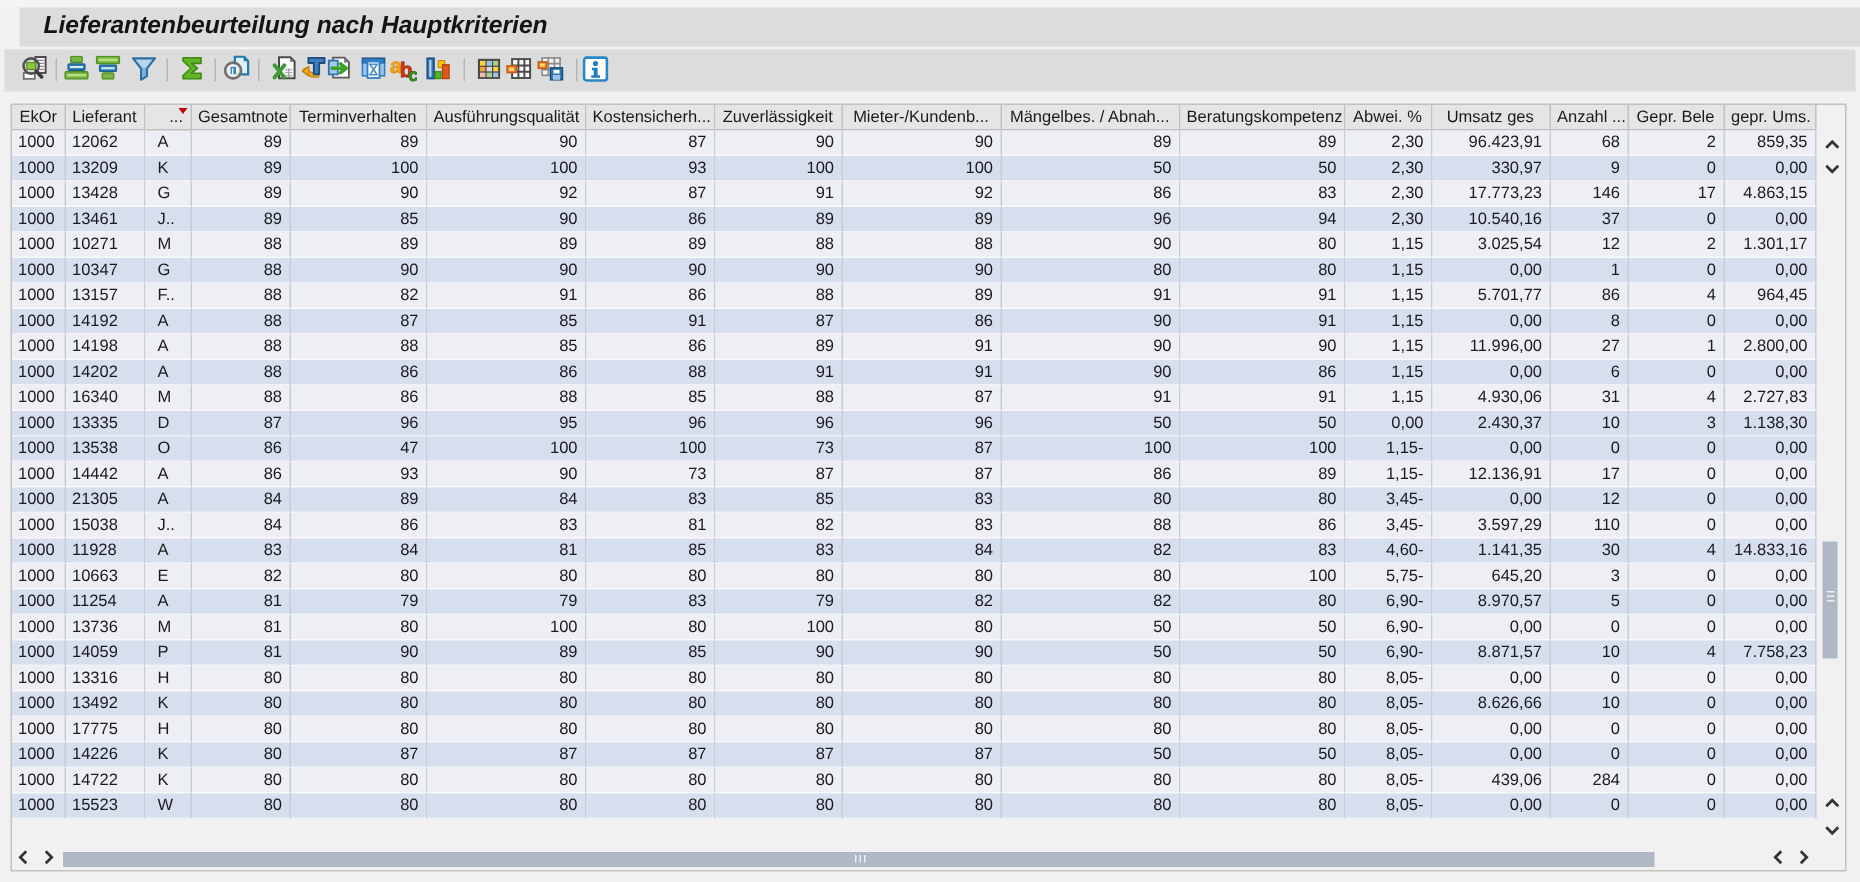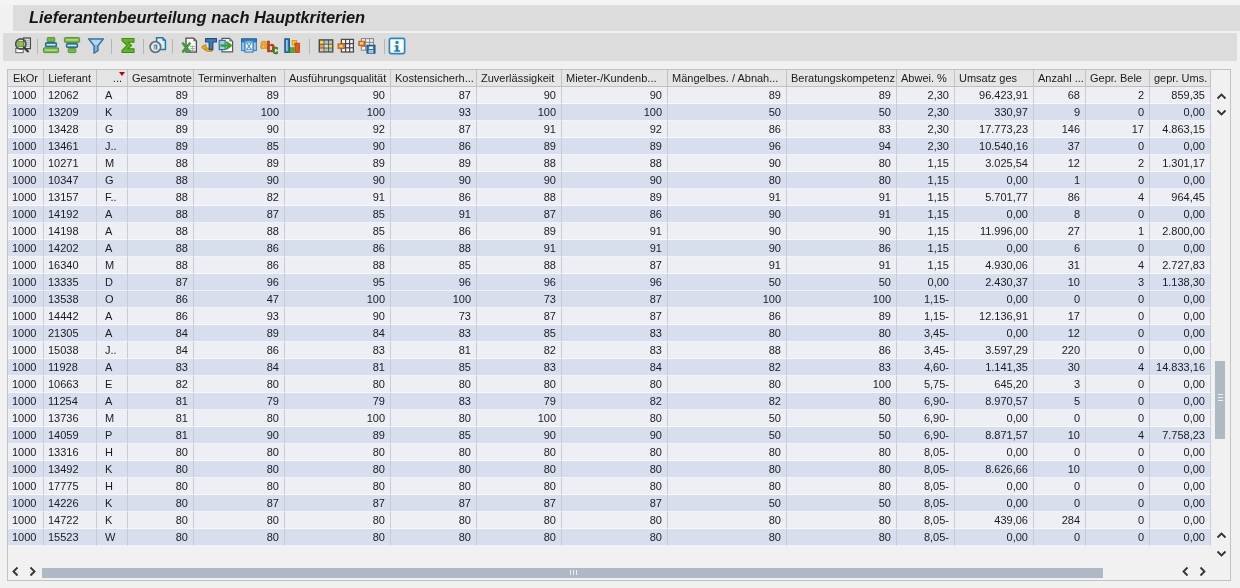--- a/index.html
+++ b/index.html
@@ -10,21 +10,21 @@
 .sep{position:absolute;top:39px;width:1px;height:15px;background:#b5b5b5}
 .cont{position:absolute;left:7px;top:69px;width:1224px;height:512px;border:1px solid #c2c2c2;background:#f1f1f1}
 table{border-collapse:separate;border-spacing:0;table-layout:fixed;position:absolute;left:0;top:0;font-size:11px;color:#1a1a1f;width:1203px}
 th,td{height:17px;overflow:hidden;white-space:nowrap;vertical-align:middle;box-sizing:border-box}
 th{background:#e5e5e5;border-right:1px solid #c2c2c2;border-bottom:1px solid #c0c0c0;font-weight:normal;font-size:11px;padding:0 5px 0 4px}
 td{border-right:1px solid #c6ccd8;border-bottom:1px solid rgba(255,255,255,0.6);padding:0 5px 0 4px}
 tr.w td{background:#edeff4}
 tr.b td{background:#d7dfee}
 tr.y td{background:#f9f9bc;border-bottom-color:#d6d68e;border-right-color:#d8d8a2}
 .tl{text-align:left} .tr{text-align:right} .c3{padding-left:8px}
-.hl{text-align:right} .hr{text-align:left}
+.hl{text-align:right} .hr{text-align:center}
 .c2pos{position:relative}
 .sorttri{position:absolute;right:2px;top:2px;width:0;height:0;border-left:3.5px solid transparent;border-right:3.5px solid transparent;border-top:4px solid #c00000}
 .thumbv{position:absolute;left:1207px;top:291px;width:10px;height:78px;background:#aeb9c5}
 .thumbh{position:absolute;left:34px;top:498px;width:1061px;height:10px;background:#aeb9c5}
 .gripv{position:absolute;left:2.5px;top:33px;width:5px;height:1.4px;background:#eef1f3;box-shadow:0 3px 0 #eef1f3,0 6px 0 #eef1f3}
 .griph{position:absolute;left:528px;top:2px;width:1.4px;height:5px;background:#eef1f3;box-shadow:3px 0 0 #eef1f3,6px 0 0 #eef1f3}
 </style></head>
 <body>
 <div style="position:absolute;left:0;top:0;width:1240px;height:5px;background:#f4f4f4"></div>
 <div class="titlebar">
@@ -475,21 +475,21 @@
           <td class="tr">84</td>
           <td class="tr">86</td>
           <td class="tr">83</td>
           <td class="tr">81</td>
           <td class="tr">82</td>
           <td class="tr">83</td>
           <td class="tr">88</td>
           <td class="tr">86</td>
           <td class="tr">3,45-</td>
           <td class="tr">3.597,29</td>
-          <td class="tr">220</td>
+          <td class="tr">110</td>
           <td class="tr">0</td>
           <td class="tr">0,00</td>
         </tr>
 <tr class="b">
           <td class="tl">1000</td>
           <td class="tl">11928</td>
           <td class="tl c3">A</td>
           <td class="tr">83</td>
           <td class="tr">84</td>
           <td class="tr">81</td>

